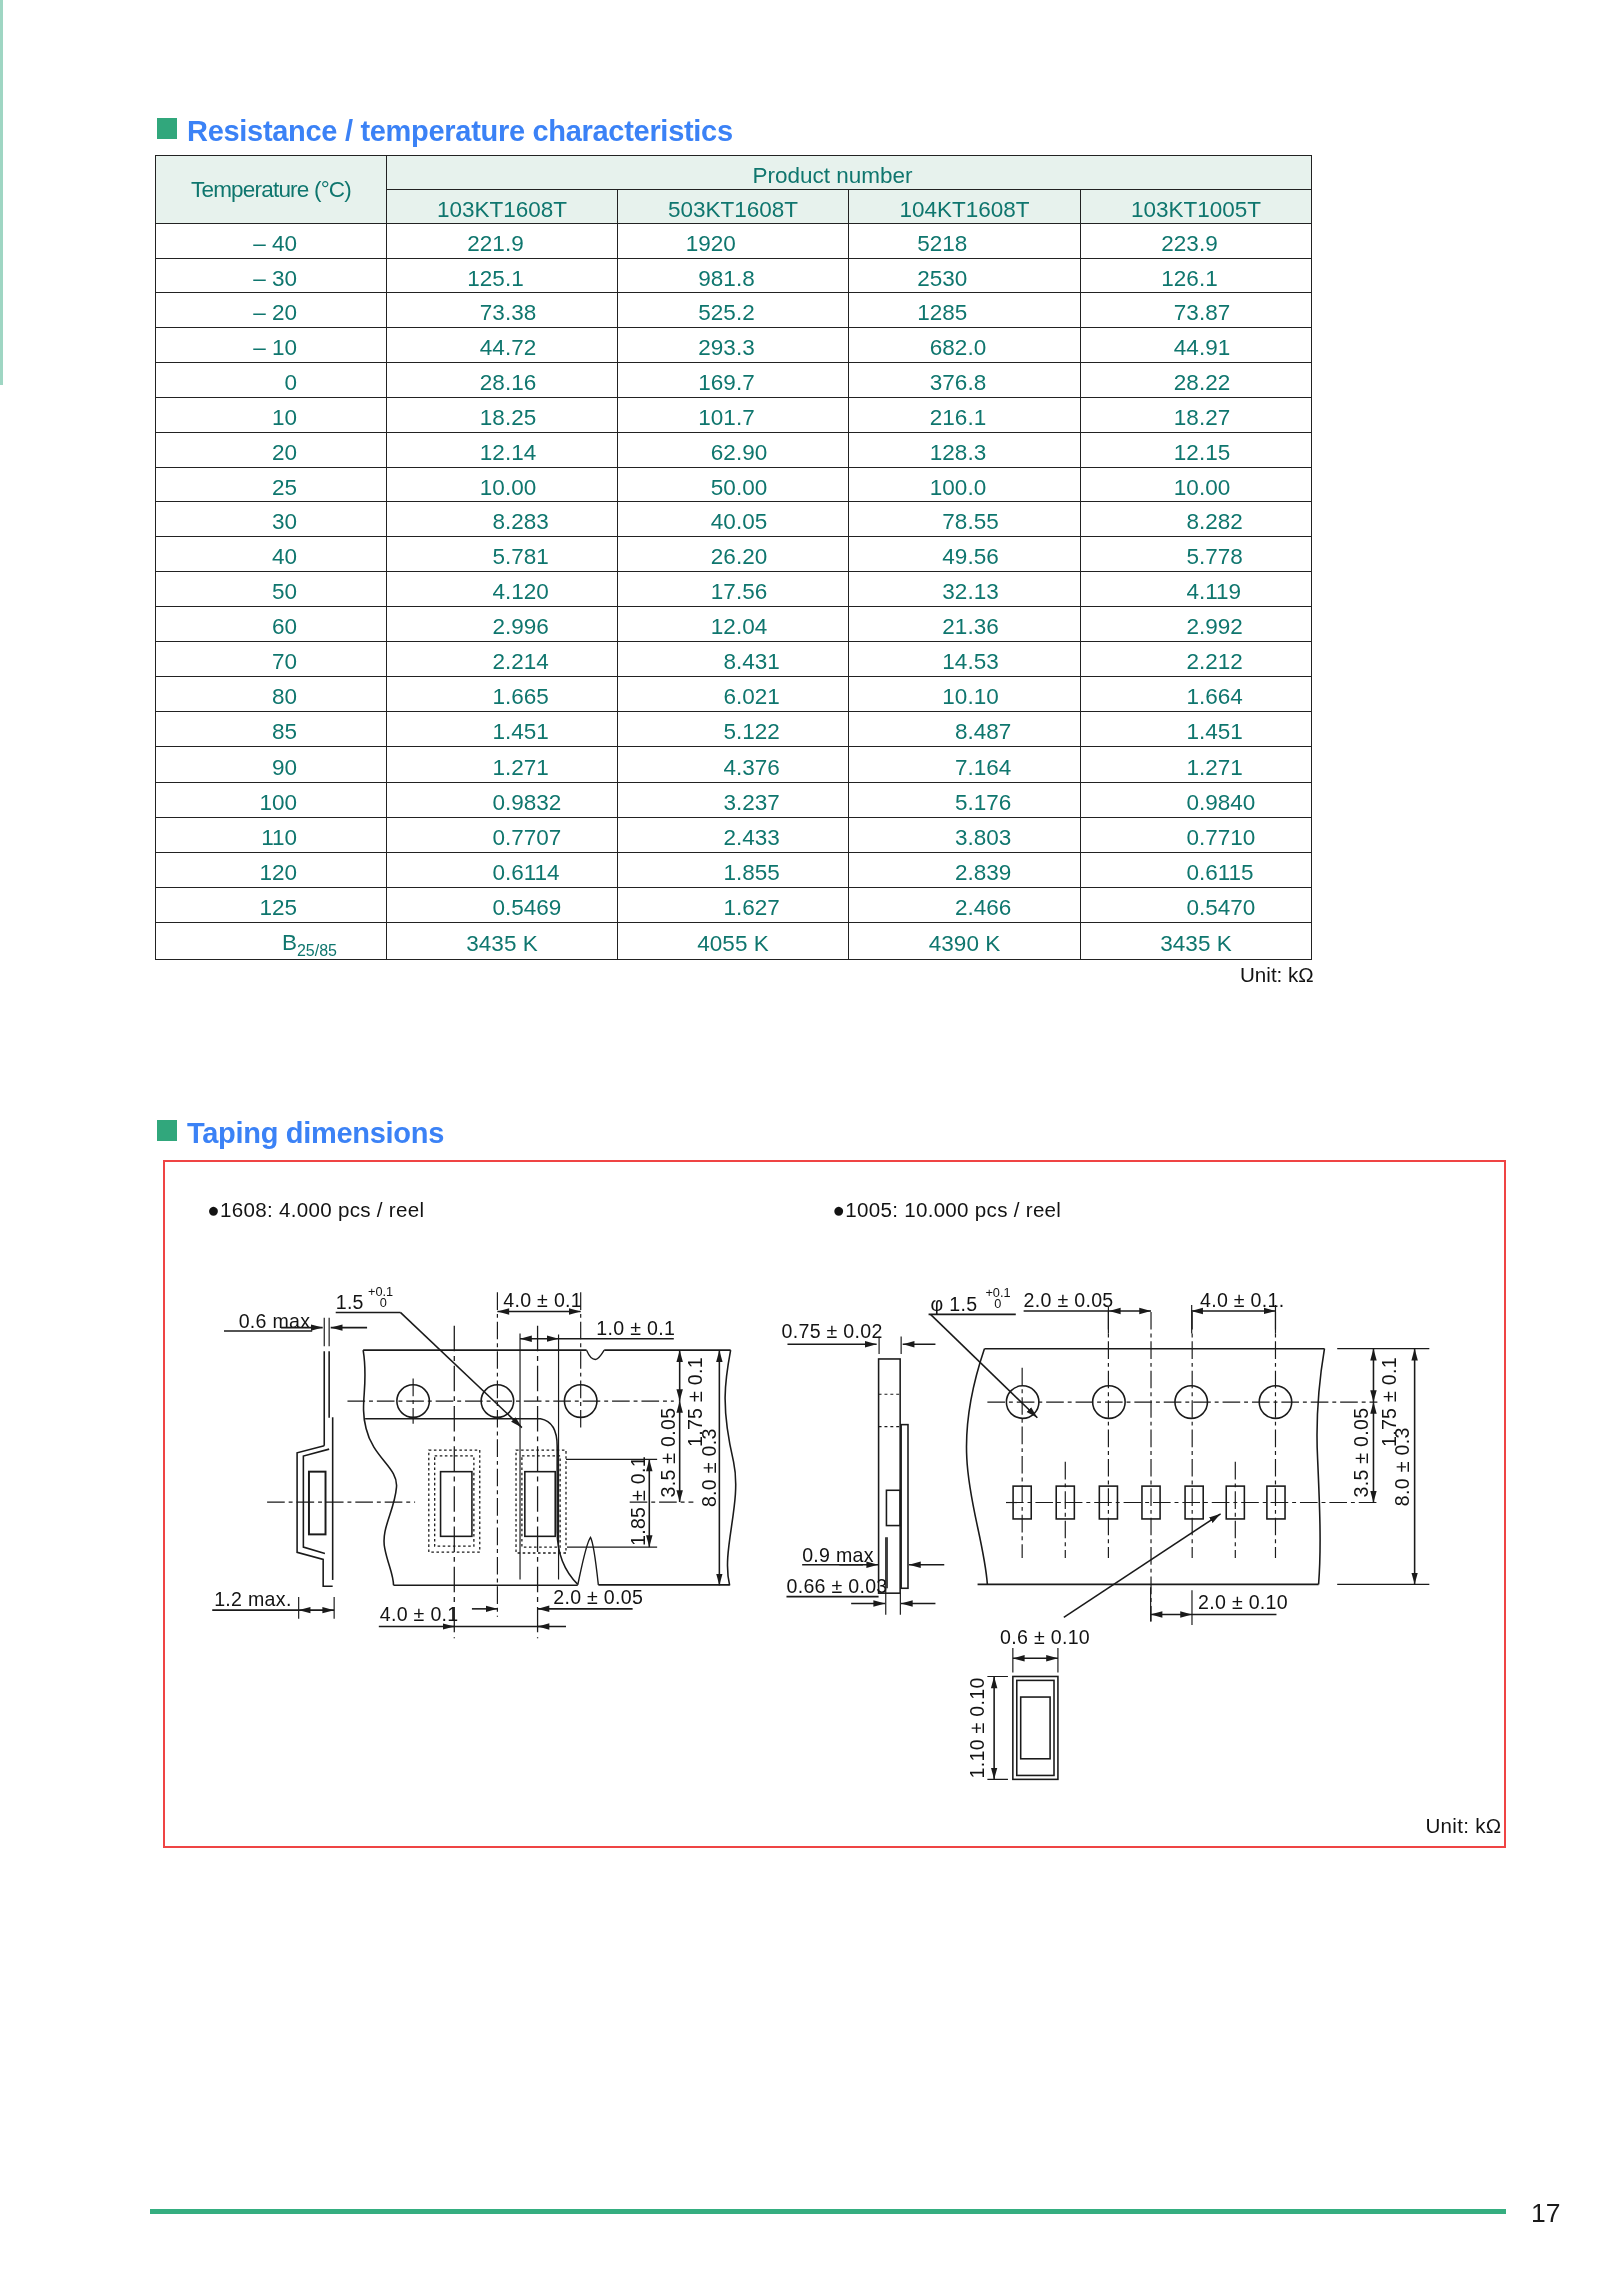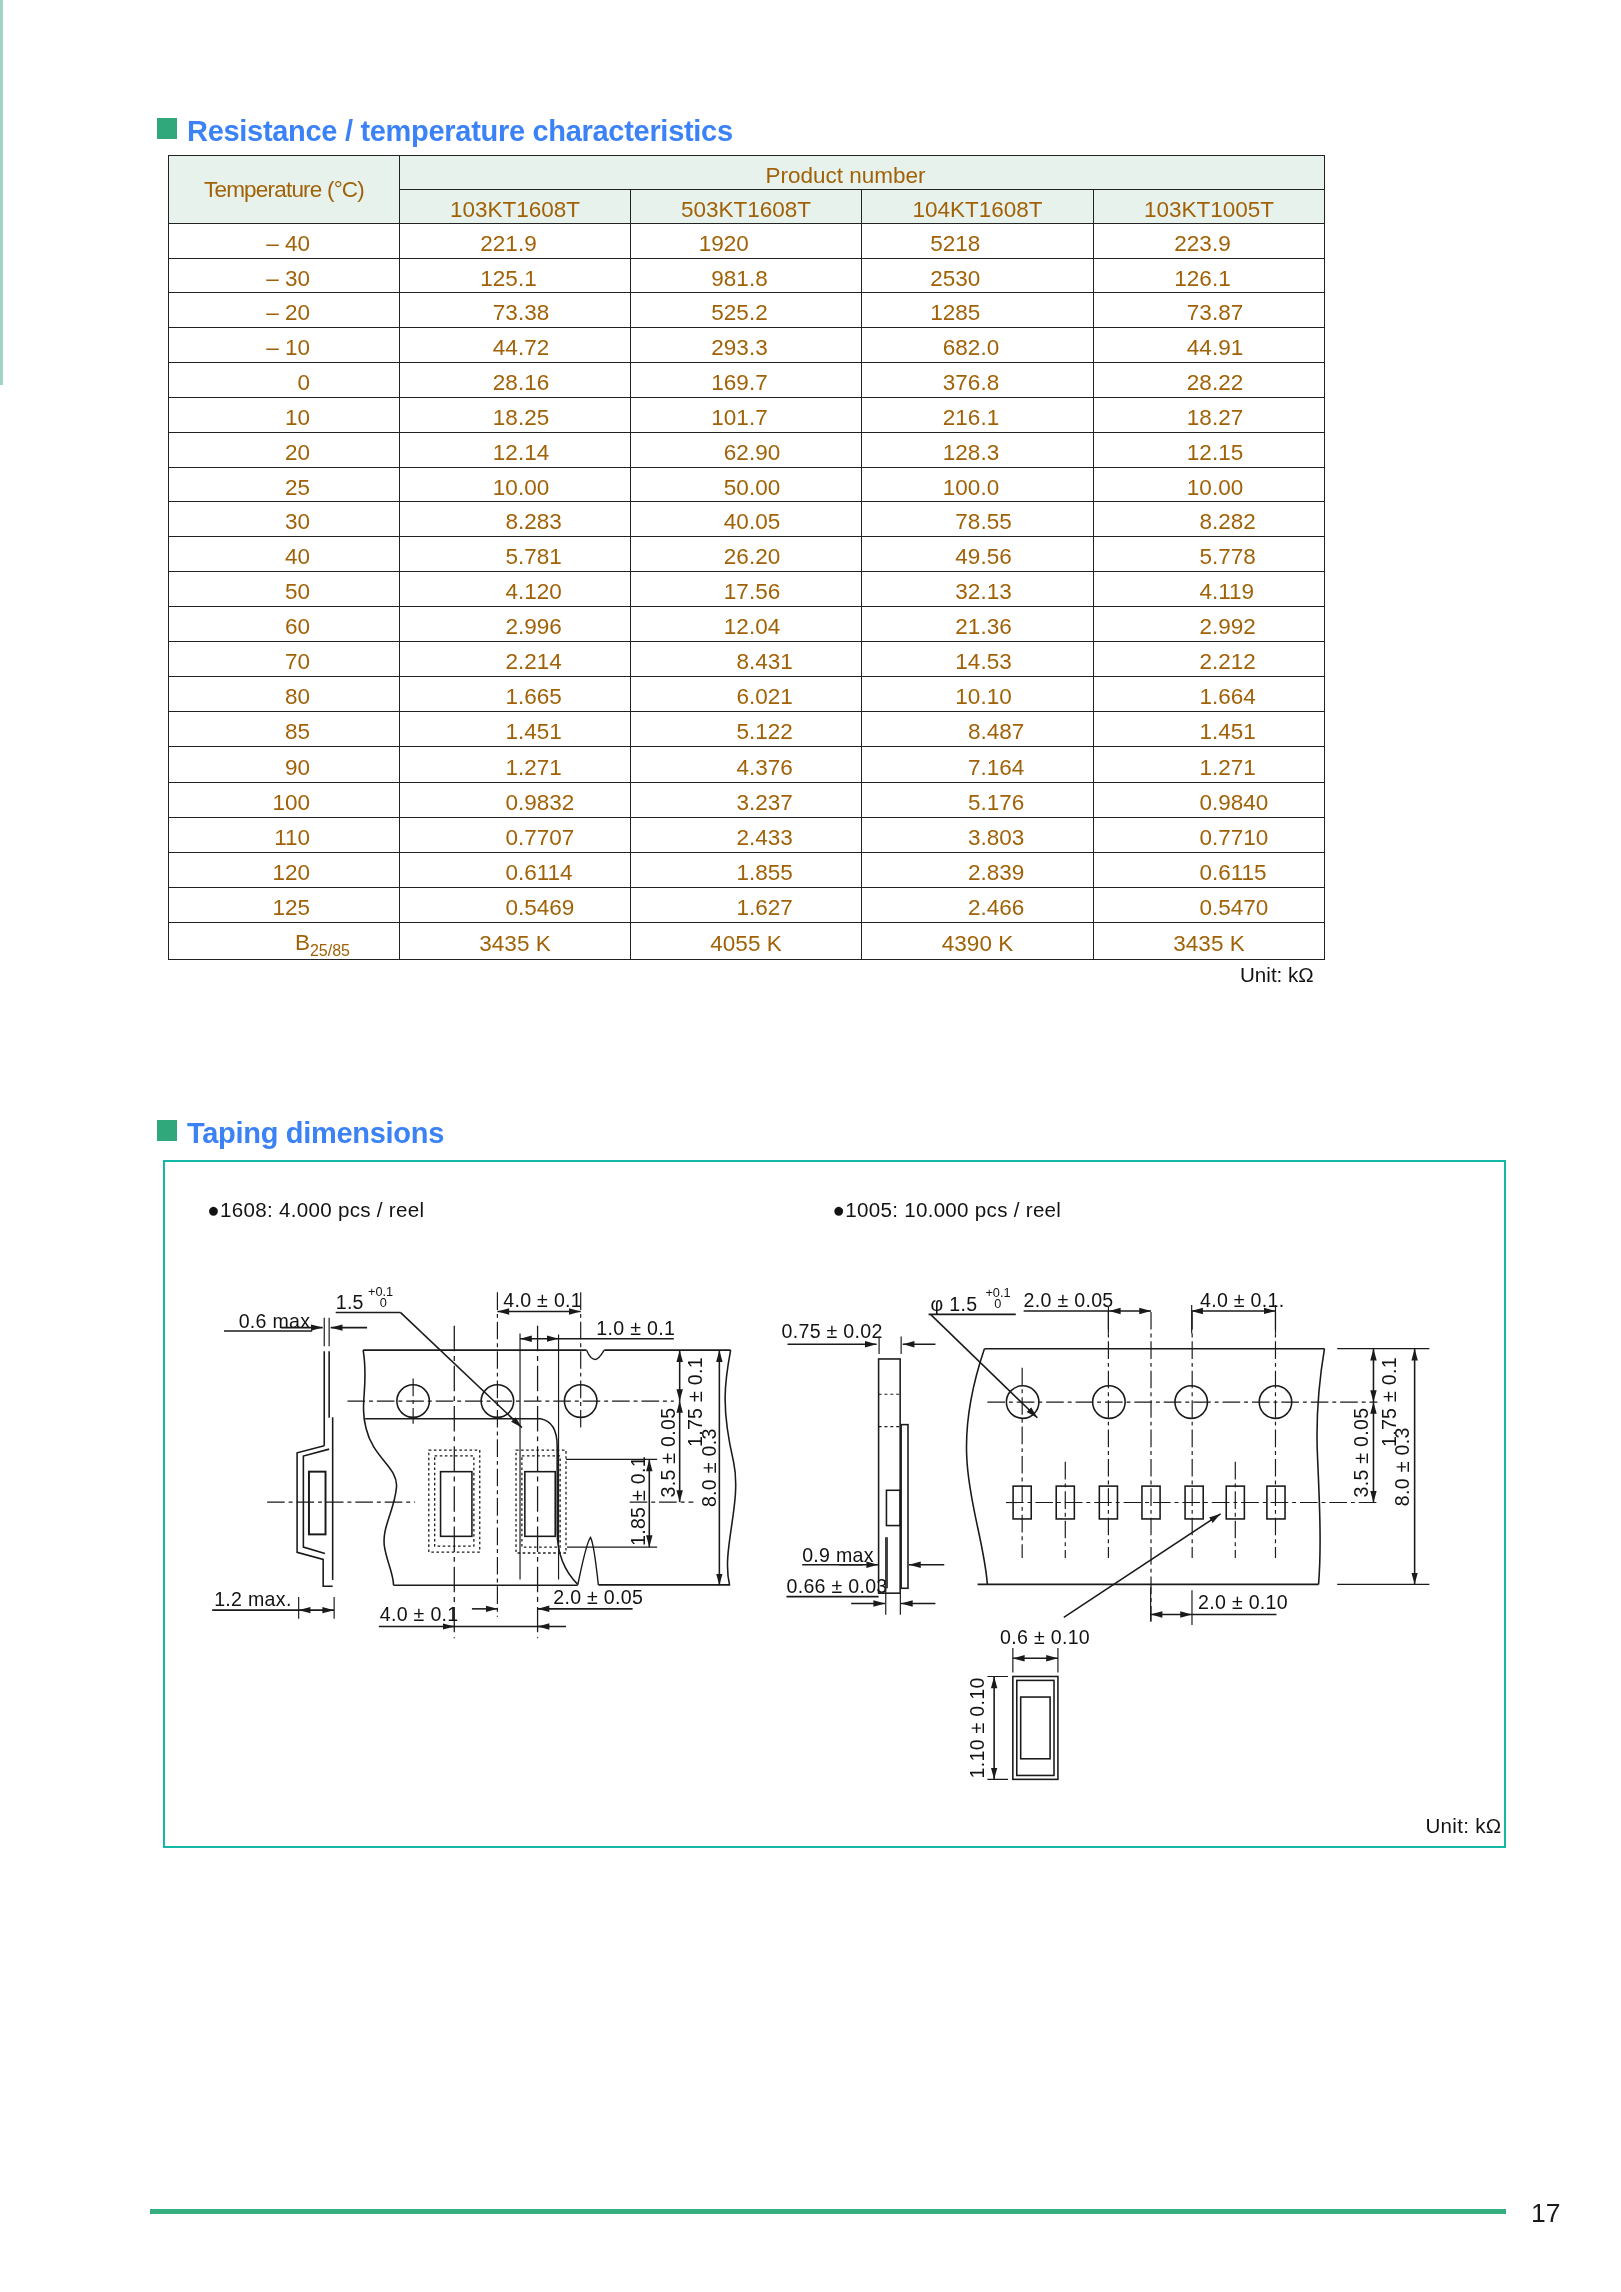--- a/index.html
+++ b/index.html
@@ -1,31 +1,31 @@
 <!DOCTYPE html>
 <html><head>
 <meta charset="utf-8">
 <style>
 html,body{margin:0;padding:0}
 body{width:1621px;height:2293px;position:relative;background:#ffffff;
      font-family:"Liberation Sans",sans-serif;color:#111;overflow:hidden}
 .abs{position:absolute}
 .hd{position:absolute;font-weight:bold;font-size:29px;color:#3b82f6;letter-spacing:-0.3px;white-space:nowrap}
 .sq{position:absolute;width:19.6px;height:20.6px;background:#31a77c}
-table.rt{position:absolute;left:168px;top:155px;border-collapse:collapse;table-layout:fixed;
-         font-size:22.5px;color:#a16207}
+table.rt{position:absolute;left:155px;top:155px;border-collapse:collapse;table-layout:fixed;
+         font-size:22.5px;color:#0f766e}
 table.rt td,table.rt th{border:1px solid #222;padding:0;padding-top:6.9px;font-weight:normal;overflow:hidden;white-space:nowrap}
 table.rt .hdr{background:#e7f2ed}
 table.rt td.t{text-align:right;padding-right:89px}
 td.d{position:relative}
 td.d .ip{display:inline-block;width:50%;text-align:right;box-sizing:border-box;position:relative;left:2.9px}
 td.d .fp{display:inline-block;width:50%;text-align:left;box-sizing:border-box;position:relative;left:2.9px}
 td.c{text-align:center}
 .unit{position:absolute;font-size:20.6px;color:#131313}
-.box{position:absolute;left:163px;top:1160px;width:1343px;height:688px;border:2px solid #14b8a6;box-sizing:border-box}
+.box{position:absolute;left:163px;top:1160px;width:1343px;height:688px;border:2px solid #ef4444;box-sizing:border-box}
 .pgnum{position:absolute;font-size:26.5px;color:#1a1a1a}
 svg text{fill:#131313}
 </style>
 </head>
 <body>
 
 <div class="abs" style="left:0;top:0;width:2.9px;height:385px;background:#9fd6c3"></div>
 
 <div class="sq" style="left:157px;top:118px"></div>
 

